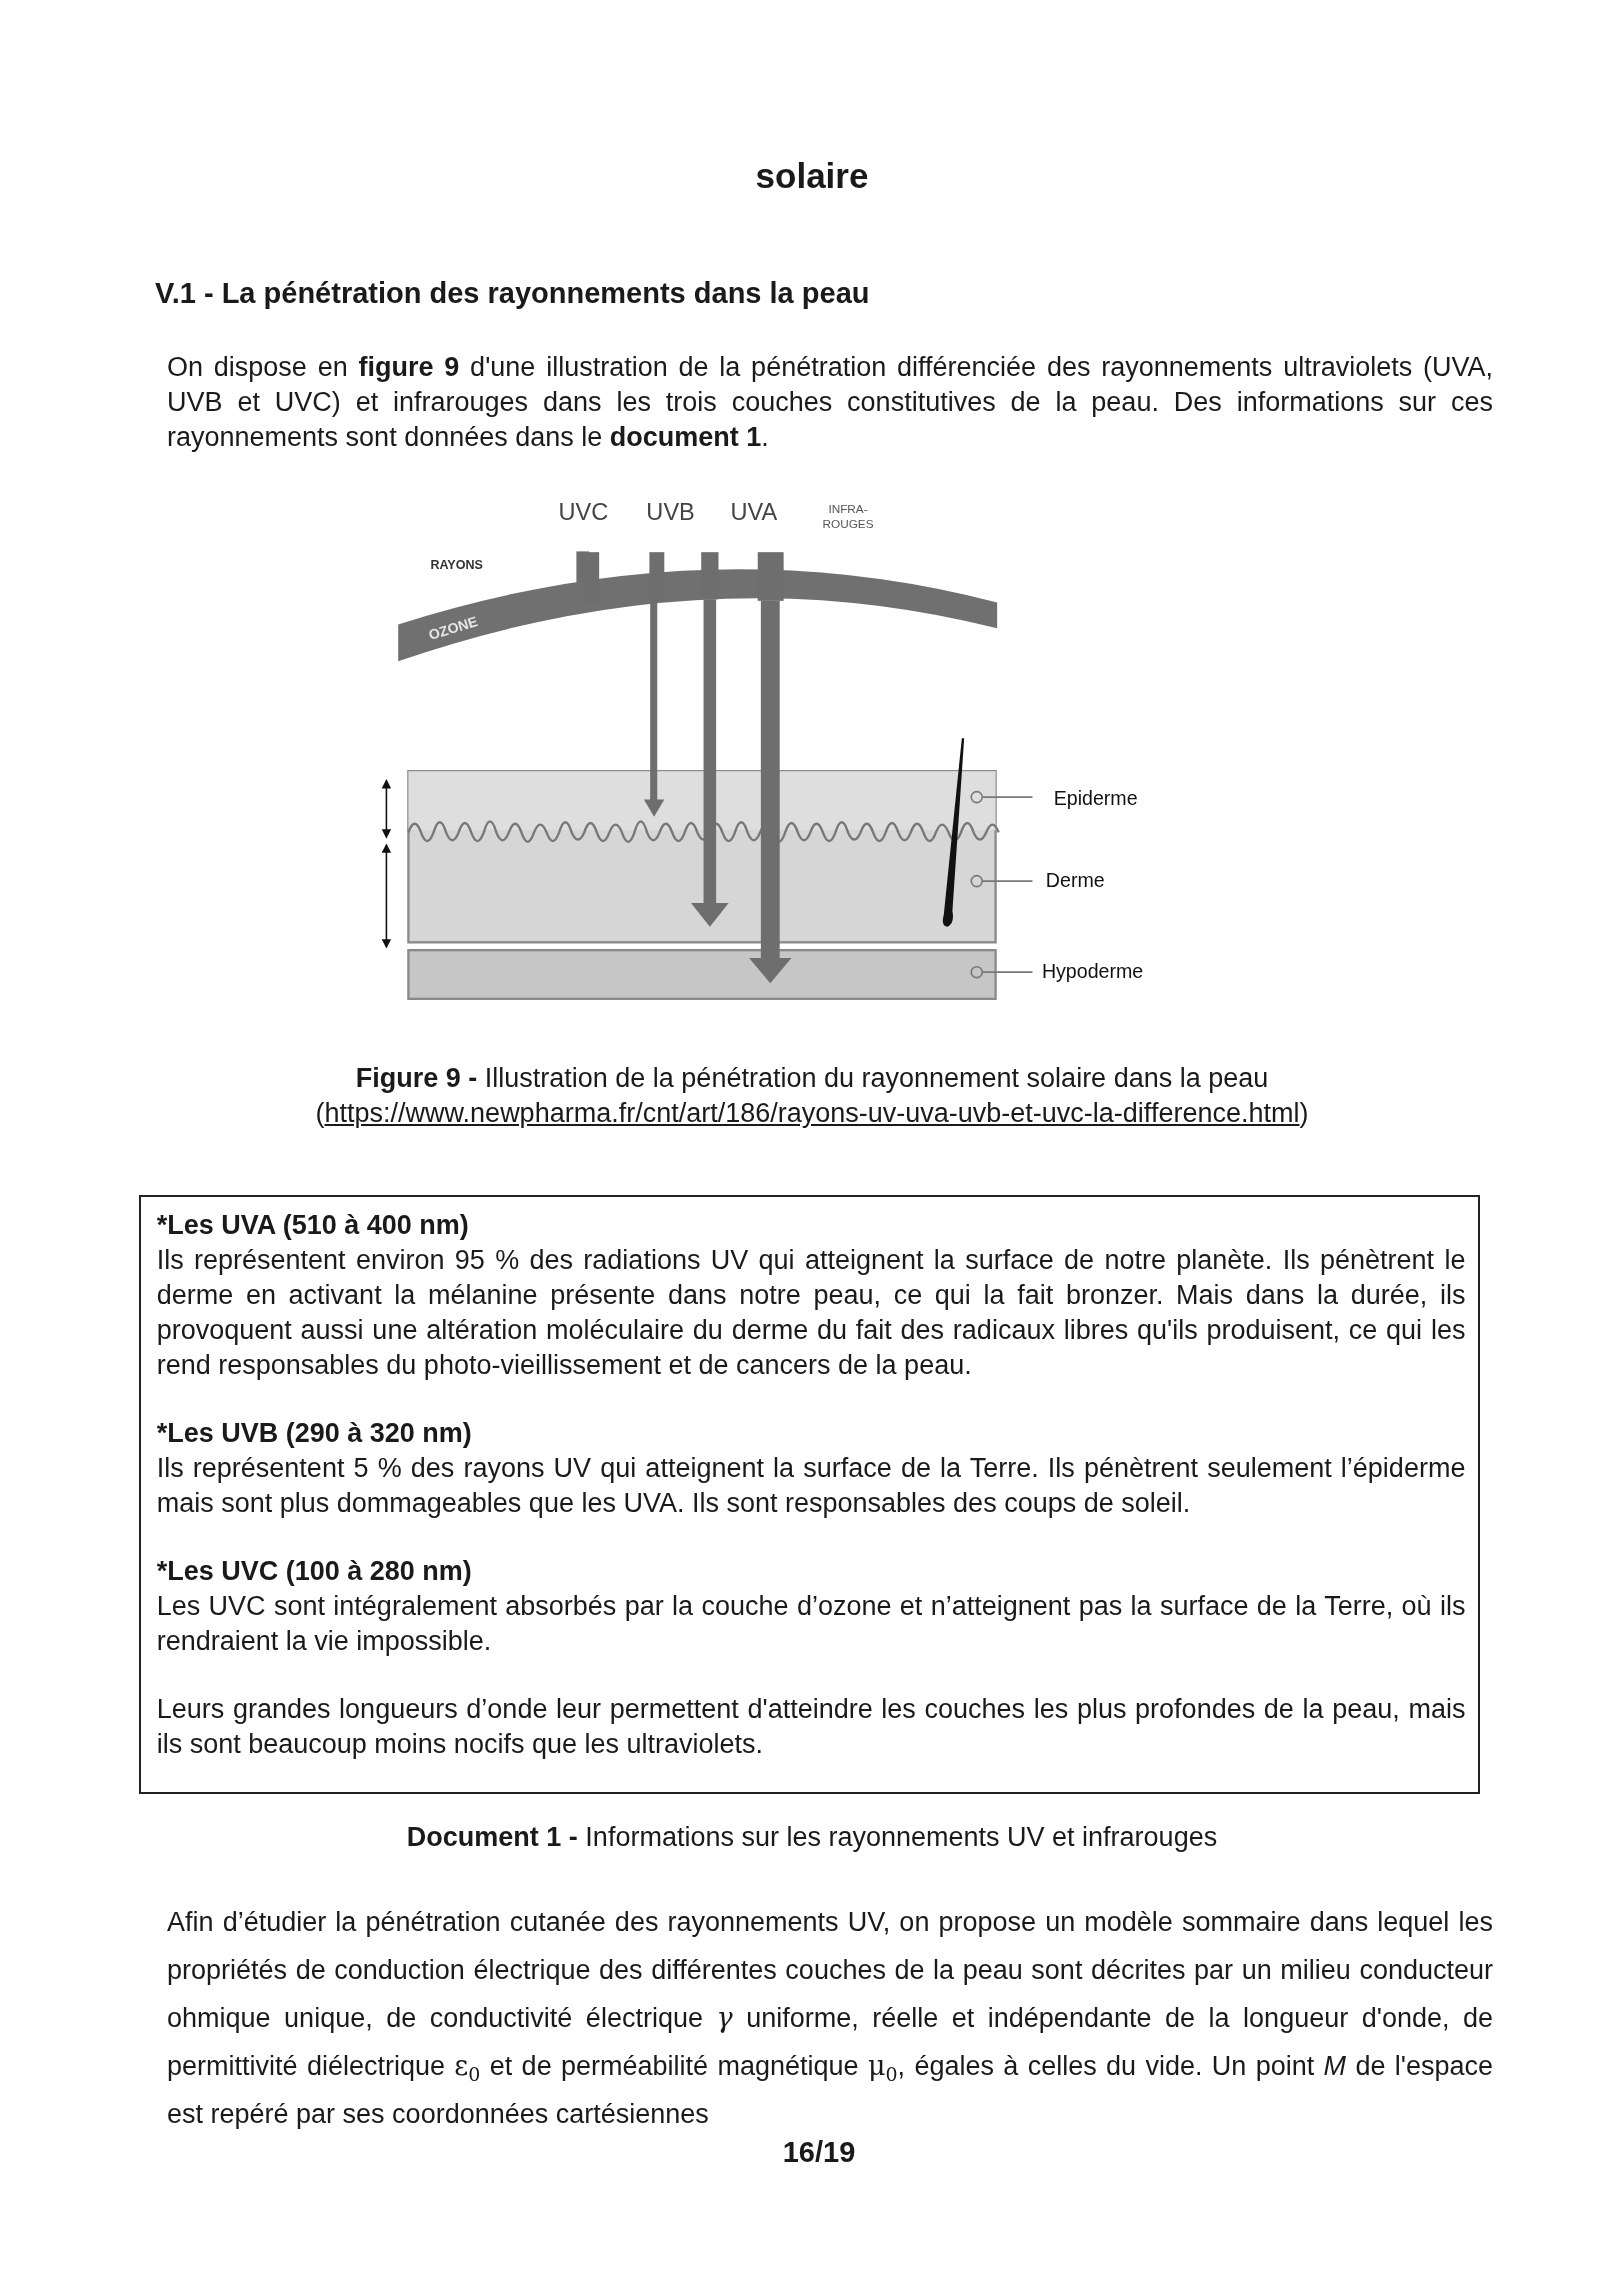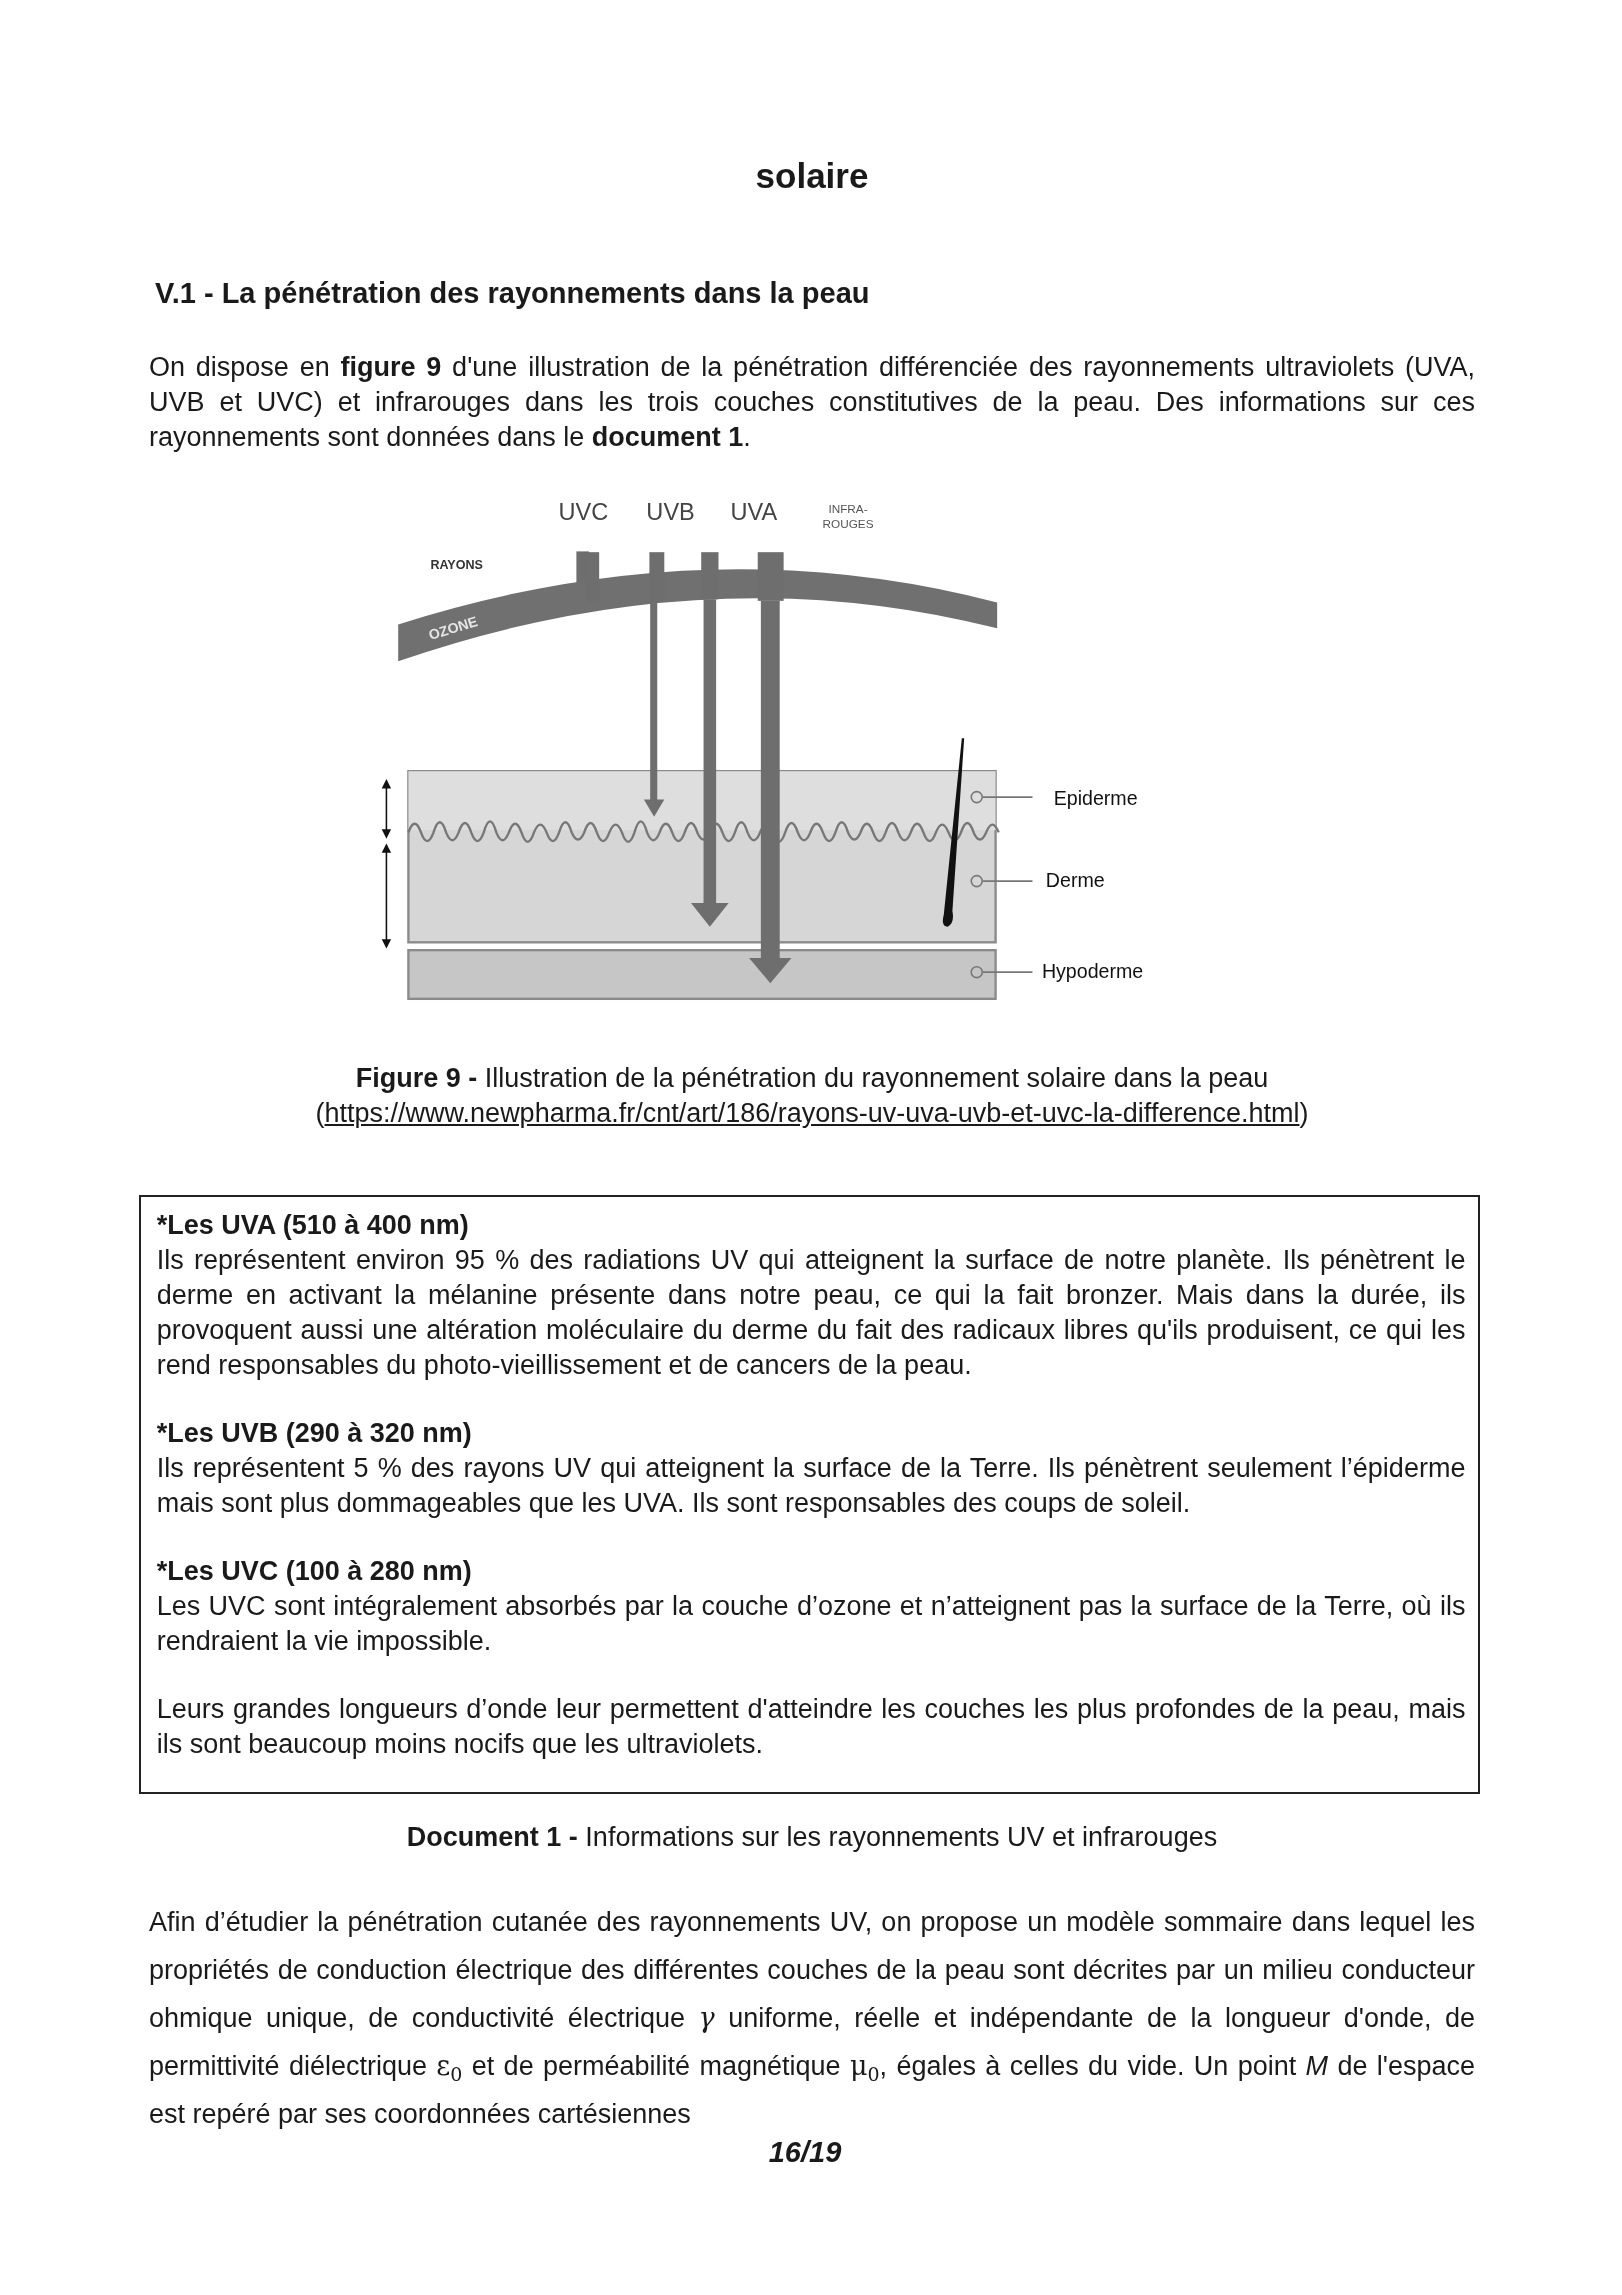--- a/index.html
+++ b/index.html
@@ -2,39 +2,39 @@
 <html style="font-size:12.6px"><head>
 <meta charset="utf-8">
 <style>
   html, body { margin: 0; padding: 0; background: #ffffff; }
   body { width: 1623px; height: 2295px; position: relative; overflow: hidden;
          font-family: "Liberation Sans", sans-serif; color: #1a1a1a; }
   .abs { position: absolute; }
   .title { left: 141px; width: 1342px; top: 154px; text-align: center; font-weight: bold;
            font-size: 35px; line-height: 44px; }
   .subtitle { left: 155px; top: 276px; font-weight: bold; font-size: 29px; line-height: 35px; }
-  .para { left: 149px; width: 1326px; font-size: 27px; line-height: 35px; text-align: justify; }
+  .para { left: 167px; width: 1326px; font-size: 27px; line-height: 35px; text-align: justify; }
   .para b { font-weight: bold; }
   .intro { top: 350px; }
   .figure { left: 377px; top: 487px; width: 942px; height: 526px; }
   .caption { left: 141px; width: 1342px; text-align: center; font-size: 27px; line-height: 35px; }
   .cap1 { top: 1061px; }
   .cap1 .u { text-decoration: underline; }
   .docbox { left: 139px; top: 1195px; width: 1341px; height: 599px; border: 2.4px solid #222;
             box-sizing: border-box; padding: 11px 12.6px 0 15.7px; }
   .docbox .sec { margin-bottom: 33px; }
   .docbox .sec-title { font-weight: bold; font-size: 27px; line-height: 35px; }
   .docbox .sec-body { font-size: 27px; line-height: 35px; text-align: justify; }
   .doccap { top: 1820px; }
   .model { top: 1898px; line-height: 48px; }
   .sym { font-family: "Liberation Serif", serif; font-style: italic; }
   .greek { font-family: "DejaVu Serif", serif; }
   sub { font-size: 19px; vertical-align: -6.3px; line-height: 0; }
-  .pagenum { left: 134px; width: 1342px; top: 2135px; text-align: center; font-weight: bold;
-             font-size: 29px; line-height: 35px; font-style: italic; }
+  .pagenum { left: 148px; width: 1342px; top: 2135px; text-align: center; font-weight: bold;
+             font-size: 29px; line-height: 35px; }
   svg text { font-family: "Liberation Sans", sans-serif; }
 </style>
 </head>
 <body>
 
 <div class="abs title">
   <div>solaire</div>
 </div>
 
 <div class="abs subtitle">V.1 - La pénétration des rayonnements dans la peau</div>

